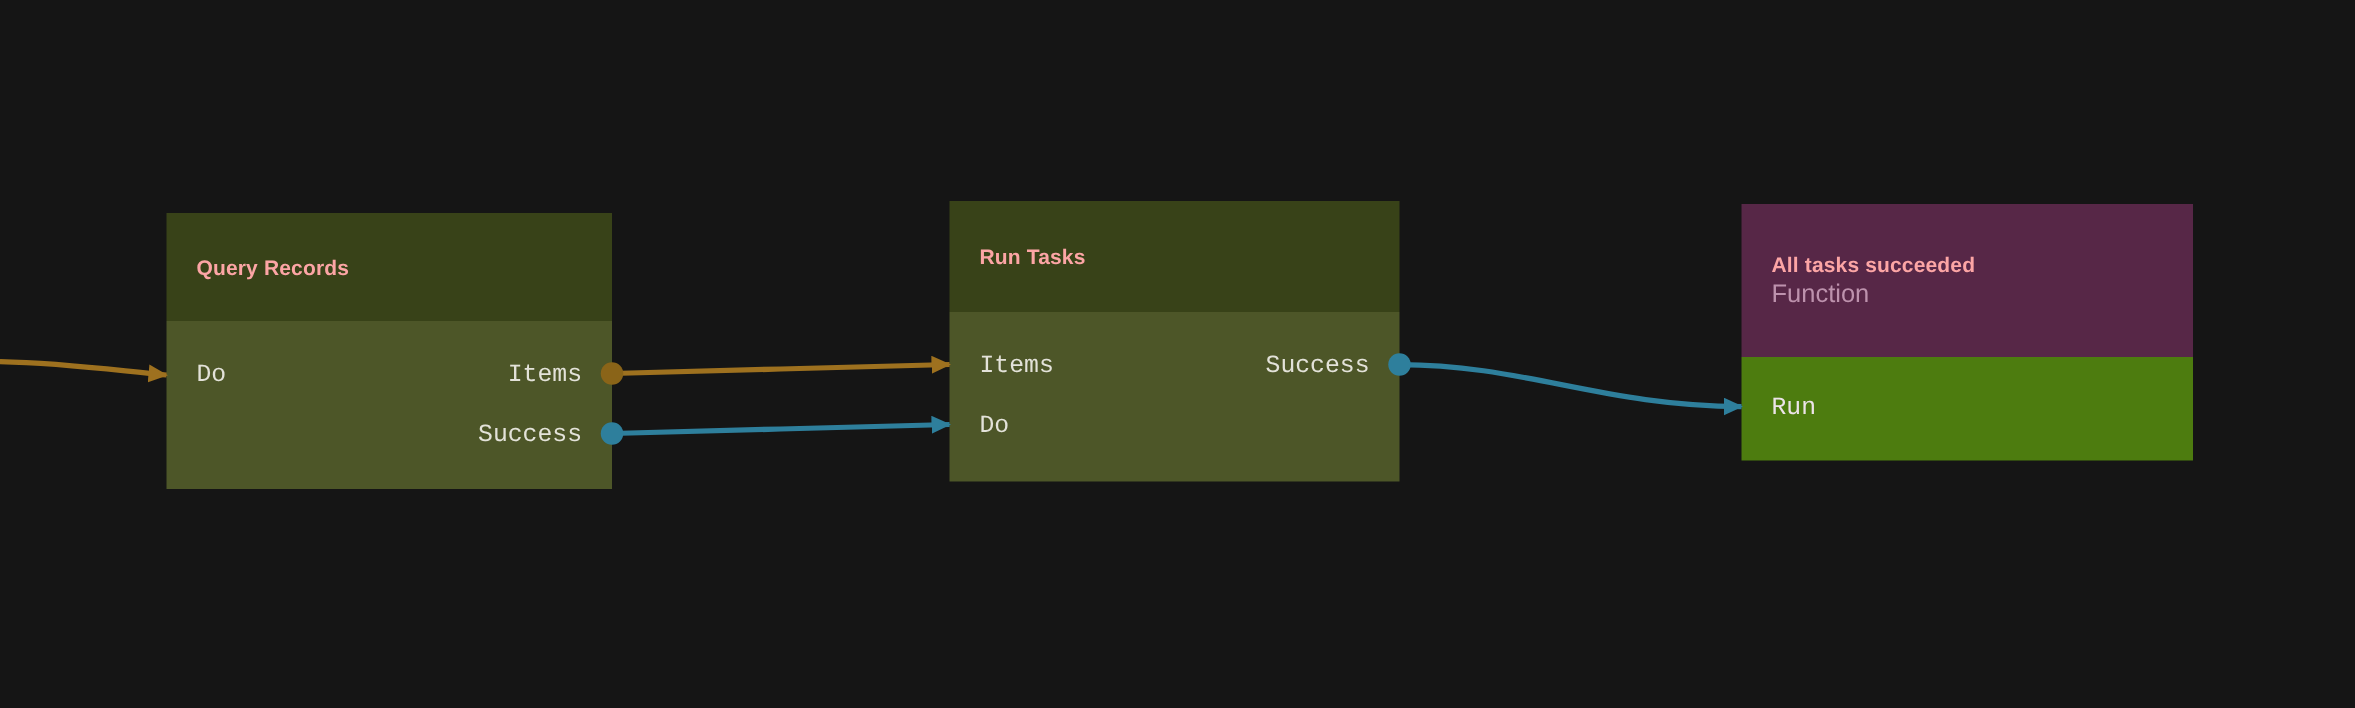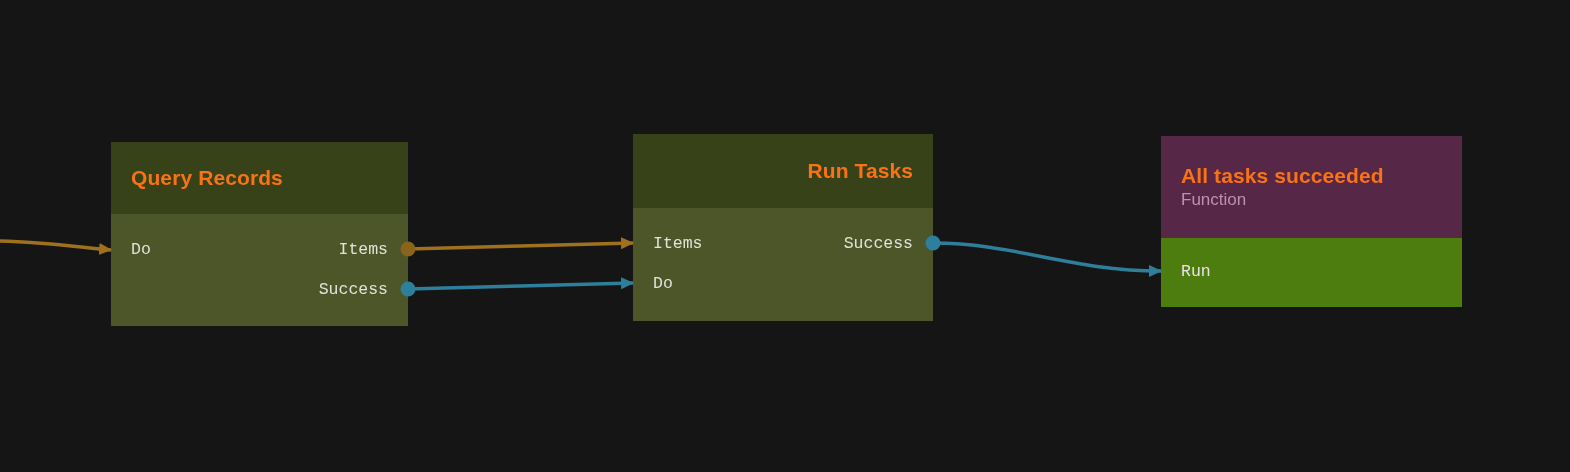--- a/index.html
+++ b/index.html
@@ -28,23 +28,23 @@
     z-index: 1;
     cursor: default;
   }
 
   .node-header {
     display: flex;
     align-items: center;
     padding: 0 20px;
   }
   .node-title {
-    font-size: 21px;
+    font-size: 14px;
     font-weight: bold;
-    color: #f97316;
+    color: #fca5a5;
     letter-spacing: .1px;
     white-space: nowrap;
   }
   .node-subtitle {
     font-size: 17px;
     font-weight: normal;
     color: #bd92ad;
     white-space: nowrap;
   }
 
@@ -72,21 +72,21 @@
   .node.purple .node-header { background: #572747; }
   .node.purple .node-body   { background: #4d7c0f; }
   .node.purple .port-label  { color: #ece3e8; }
 
   
   #node-query-records { left: 111px; top: 142px; width: 297px; }
   #node-query-records .node-header { height: 72px; }
   #node-query-records .node-body   { height: 112px; padding-top: 15px; }
 
   #node-run-tasks { left: 633px; top: 134px; width: 300px; }
-  #node-run-tasks .node-header { height: 74px; justify-content: flex-end; }
+  #node-run-tasks .node-header { height: 74px; }
   #node-run-tasks .node-body   { height: 113px; padding-top: 15px; }
 
   #node-all-tasks-succeeded { left: 1161px; top: 136px; width: 301px; border-radius: 23px; }
   #node-all-tasks-succeeded .node-header {
     height: 102px;
     flex-direction: column;
     align-items: flex-start;
     justify-content: center;
     gap: 2px;
   }

